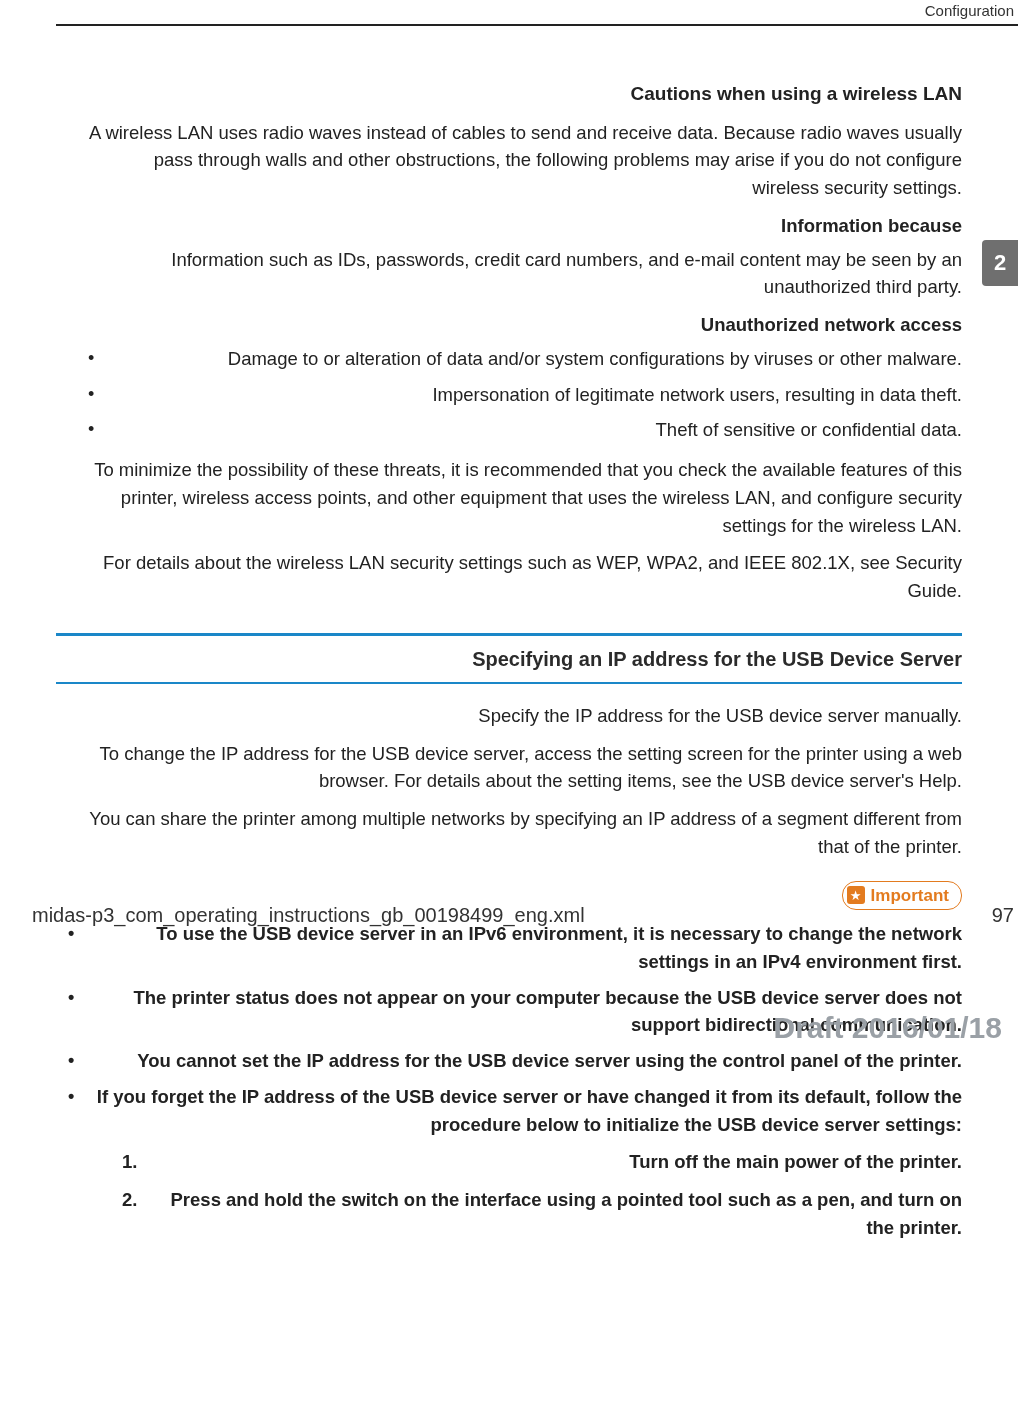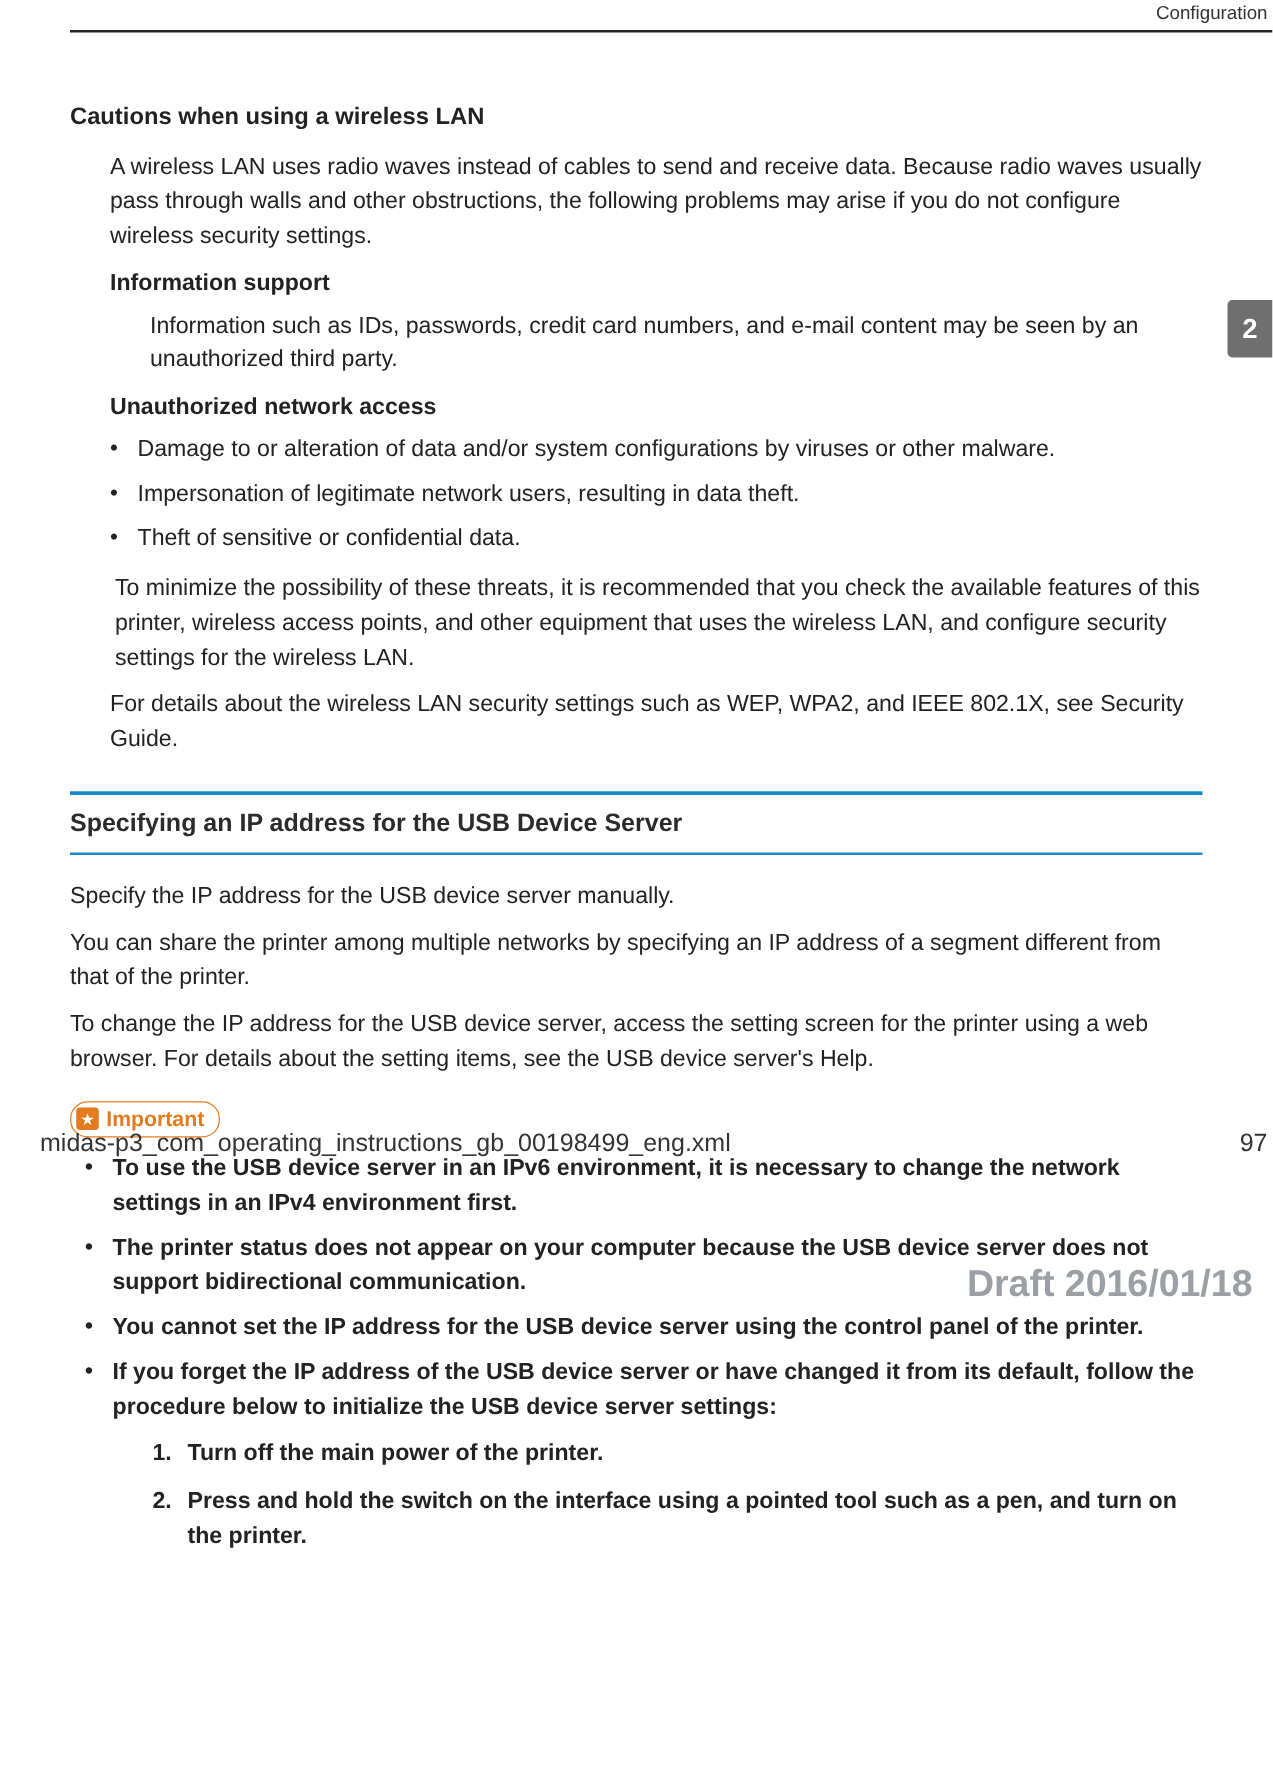--- a/index.html
+++ b/index.html
@@ -27,20 +27,21 @@
     right: 4px; top: 2px;
     font-size: 15px;
     color: #333;
   }
   .content {
     position: absolute;
     left: 56px; right: 56px; top: 80px;
     font-size: 18.5px;
     line-height: 1.5;
     color: #222;
+    text-align: right;
   }
   .h3 { font-weight: 700; font-size: 19px; margin-bottom: 10px; }
   .sub { margin-left: 32px; }
   .sub2 { margin-left: 64px; }
   .para { margin-bottom: 10px; }
   .para-gap { margin-top: 12px; margin-bottom: 10px; margin-left: 36px; }
   .defhead { font-weight: 700; margin-top: 8px; margin-bottom: 6px; }
   ul.bullets { list-style: none; margin-left: 32px; }
   ul.bullets > li { position: relative; padding-left: 22px; margin-bottom: 8px; }
   ul.bullets > li::before {
@@ -100,42 +101,42 @@
   <div class="running-head">Configuration</div>
   <div class="top-rule"></div>
 
   <div class="chapter-tab">2</div>
 
   <div class="content">
 
     <div class="h3">Cautions when using a wireless LAN</div>
     <div class="para sub">A wireless LAN uses radio waves instead of cables to send and receive data. Because radio waves usually pass through walls and other obstructions, the following problems may arise if you do not configure wireless security settings.</div>
 
-    <div class="defhead sub">Information support</div>
+    <div class="defhead sub">Information because</div>
     <div class="para sub2">Information such as IDs, passwords, credit card numbers, and e-mail content may be seen by an unauthorized third party.</div>
 
     <div class="defhead sub">Unauthorized network access</div>
     <ul class="bullets sub2">
       <li>Damage to or alteration of data and/or system configurations by viruses or other malware.</li>
       <li>Impersonation of legitimate network users, resulting in data theft.</li>
       <li>Theft of sensitive or confidential data.</li>
     </ul>
 
     <div class="para-gap sub">To minimize the possibility of these threats, it is recommended that you check the available features of this printer, wireless access points, and other equipment that uses the wireless LAN, and configure security settings for the wireless LAN.</div>
     <div class="para sub">For details about the wireless LAN security settings such as WEP, WPA2, and IEEE 802.1X, see Security Guide.</div>
 
     <div class="section-title-wrap">
       <div class="section-rule-top"></div>
       <div class="section-title">Specifying an IP address for the USB Device Server</div>
       <div class="section-rule-bot"></div>
     </div>
 
     <div class="para">Specify the IP address for the USB device server manually.</div>
+    <div class="para">To change the IP address for the USB device server, access the setting screen for the printer using a web browser. For details about the setting items, see the USB device server's Help.</div>
     <div class="para">You can share the printer among multiple networks by specifying an IP address of a segment different from that of the printer.</div>
-    <div class="para">To change the IP address for the USB device server, access the setting screen for the printer using a web browser. For details about the setting items, see the USB device server's Help.</div>
 
     <div class="important-badge">
       <span class="important-star">★</span>
       <span class="important-text">Important</span>
     </div>
 
     <ul class="bullets strong" style="margin-left:12px;">
       <li>To use the USB device server in an IPv6 environment, it is necessary to change the network settings in an IPv4 environment first.</li>
       <li>The printer status does not appear on your computer because the USB device server does not support bidirectional communication.</li>
       <li>You cannot set the IP address for the USB device server using the control panel of the printer.</li>

